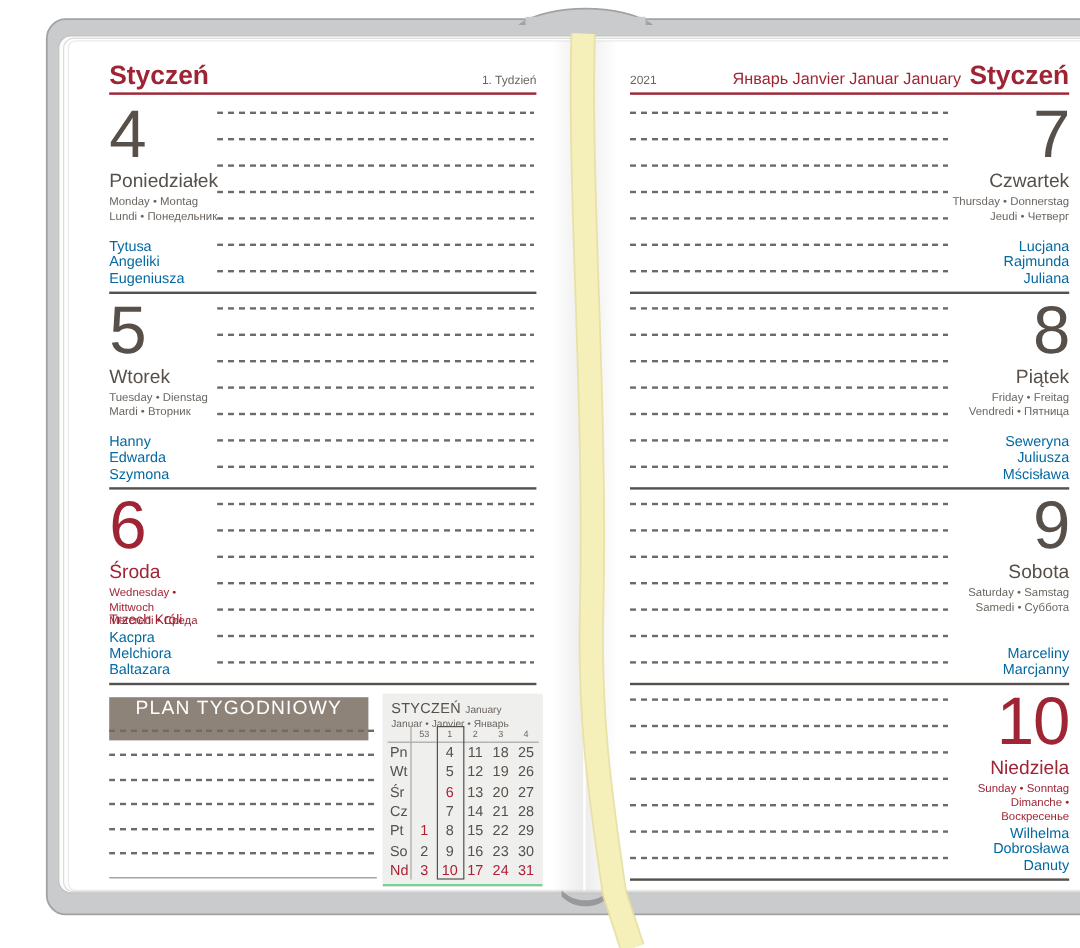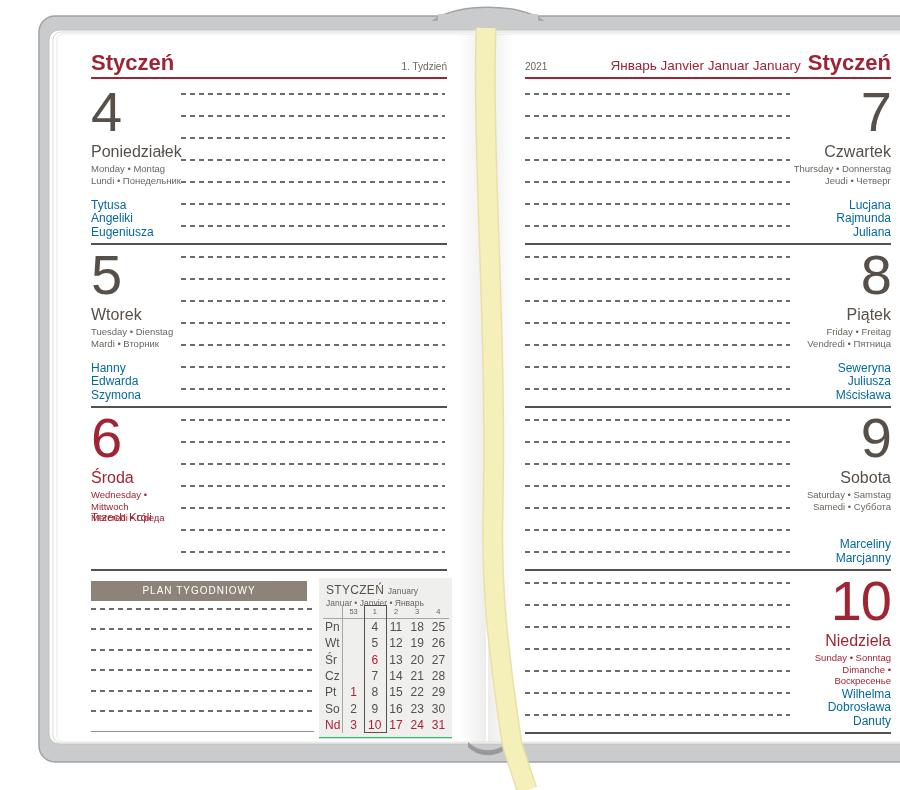--- a/index.html
+++ b/index.html
@@ -34,22 +34,22 @@
   .namedays{position:absolute;bottom:4px;left:0;right:0;font-size:12px;line-height:13.5px;color:#0369a1;}
   .holiday .day-number,.holiday .day-name,.holiday .day-langs{color:#a02534;}
 
   
   .lines{position:absolute;top:8px;bottom:16px;display:flex;flex-direction:column;justify-content:space-between;}
   .day-block.left .lines{left:90px;right:2px;}
   .day-block.right .lines{left:0;width:265px;}
   .dash{height:2px;background:repeating-linear-gradient(90deg,#6e6a66 0 5px,transparent 5px 9px);}
 
   
-  .plan-bar{position:absolute;left:55px;top:581px;width:216px;height:20px;background:#8d8379;
-            color:#fff;font-size:10px;line-height:20px;text-align:center;letter-spacing:1px;}
+  .plan-bar{position:absolute;left:55px;top:581px;width:216px;height:36px;background:#8d8379;
+            color:#fff;font-size:16px;line-height:20px;text-align:center;letter-spacing:1px;}
   .plan-lines{position:absolute;left:55px;top:608px;width:223px;height:104px;
               display:flex;flex-direction:column;justify-content:space-between;}
   .plan-rule{position:absolute;left:55px;top:731px;width:223px;border-top:1.5px solid #8f8f8d;}
 
   
   .mini-cal{position:absolute;left:283px;top:578px;width:133px;height:159px;background:#efefed;
             border-bottom:1px solid #22c55e;box-shadow:0 1px 0 #dcdcda;}
   .cal-title{padding:5px 0 0 7px;font-size:12px;letter-spacing:.3px;color:#57504a;}
   .cal-title .cal-en{font-size:8.5px;letter-spacing:0;color:#6b655f;}
   .cal-sub{padding-left:7px;font-size:8.5px;color:#6b655f;margin-top:1px;}
@@ -160,20 +160,25 @@
 
     <section class="day-block left holiday" style="left:55px;top:411px;">
       <div class="day-col">
         <div class="day-number">6</div>
         <div class="day-name">Środa</div>
         <div class="day-langs">
           <div>Wednesday • Mittwoch</div>
           <div>Mercredi • Среда</div>
         </div>
         <div class="day-holiday">Trzech Króli</div>
+        <div class="namedays">
+          <div>Kacpra</div>
+          <div>Melchiora</div>
+          <div>Baltazara</div>
+        </div>
       </div>
       <div class="lines">
           <div class="dash"></div>
           <div class="dash"></div>
           <div class="dash"></div>
           <div class="dash"></div>
           <div class="dash"></div>
           <div class="dash"></div>
           <div class="dash"></div>
         </div>

